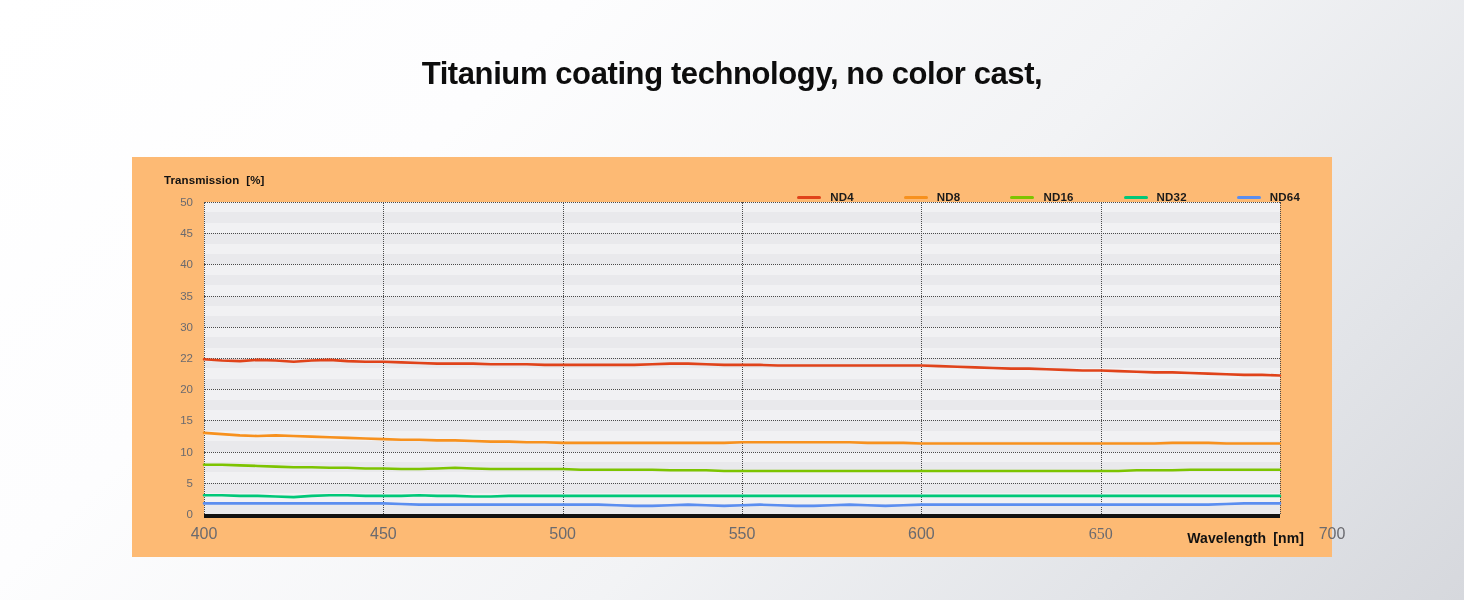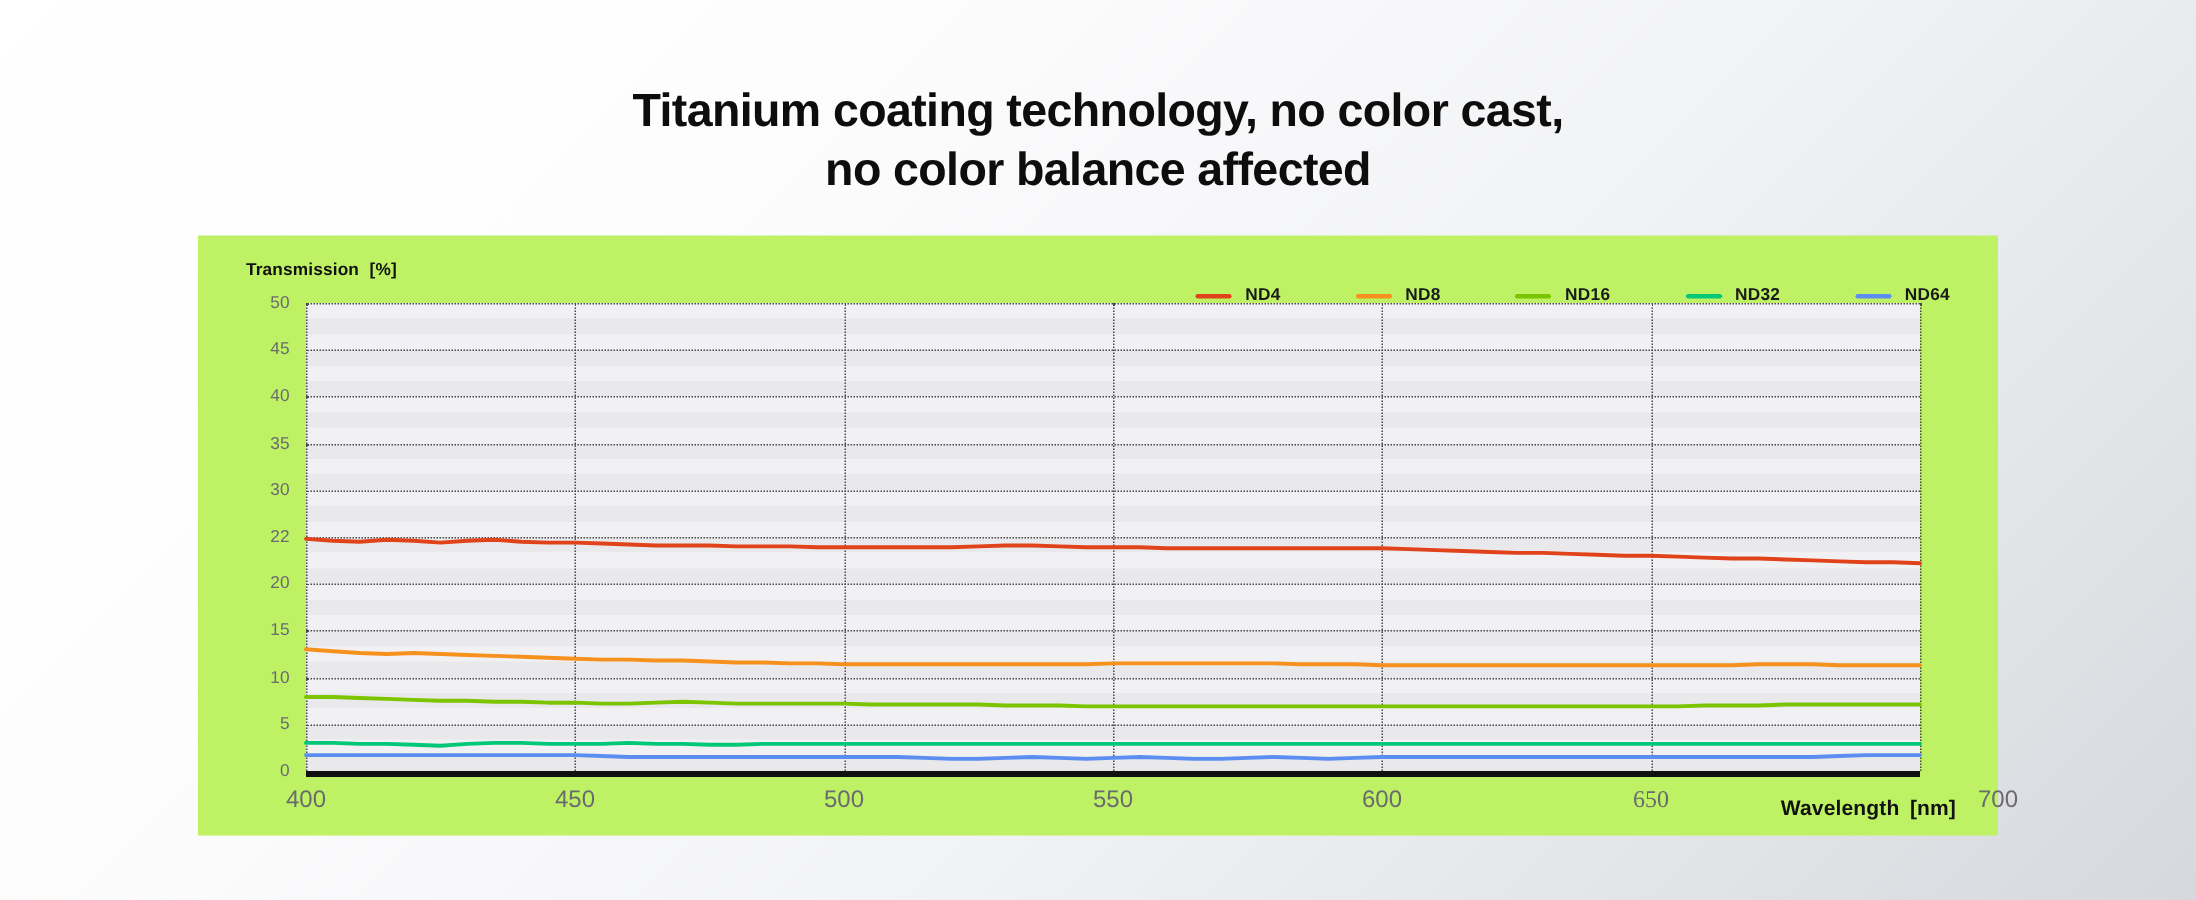--- a/index.html
+++ b/index.html
@@ -38,21 +38,21 @@
     white-space: nowrap;
   }
 
   
   .panel {
     position: absolute;
     left: 132px;
     top: 157px;
     width: 1200px;
     height: 400px;
-    background: #bef264;
+    background: #fdba74;
   }
 
   .axis-title-y {
     position: absolute;
     left: 32px;
     top: 17px;
     font-size: 11.5px;
     font-weight: 700;
     color: #111;
     letter-spacing: 0.1px;
@@ -174,21 +174,20 @@
     width: 100%;
     height: 100%;
     overflow: visible;
   }
 </style>
 </head>
 <body>
 
 <div class="title-wrap">
   <div class="title-line">Titanium coating technology, no color cast,</div>
-  <div class="title-line">no color balance affected</div>
 </div>
 
 <div class="panel">
 
   <div class="axis-title-y">
     <span>Transmission</span><span class="unit">[%]</span>
   </div>
 
   <div class="legend" id="legend">
       <div class="legend-item">

